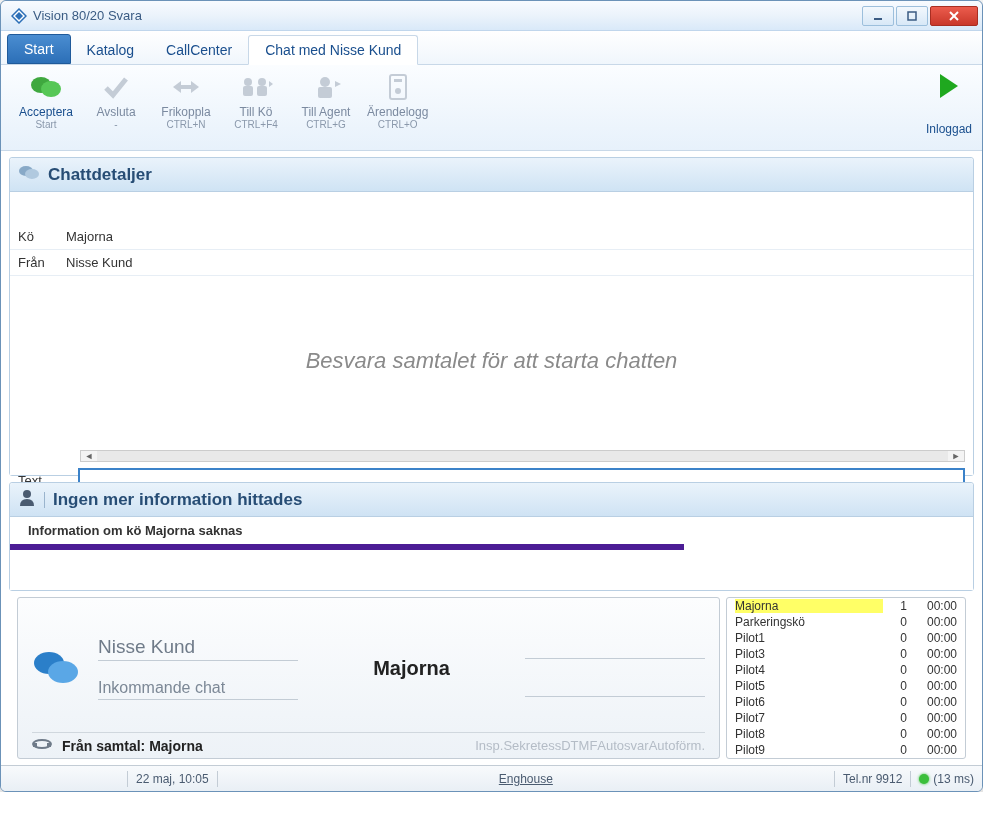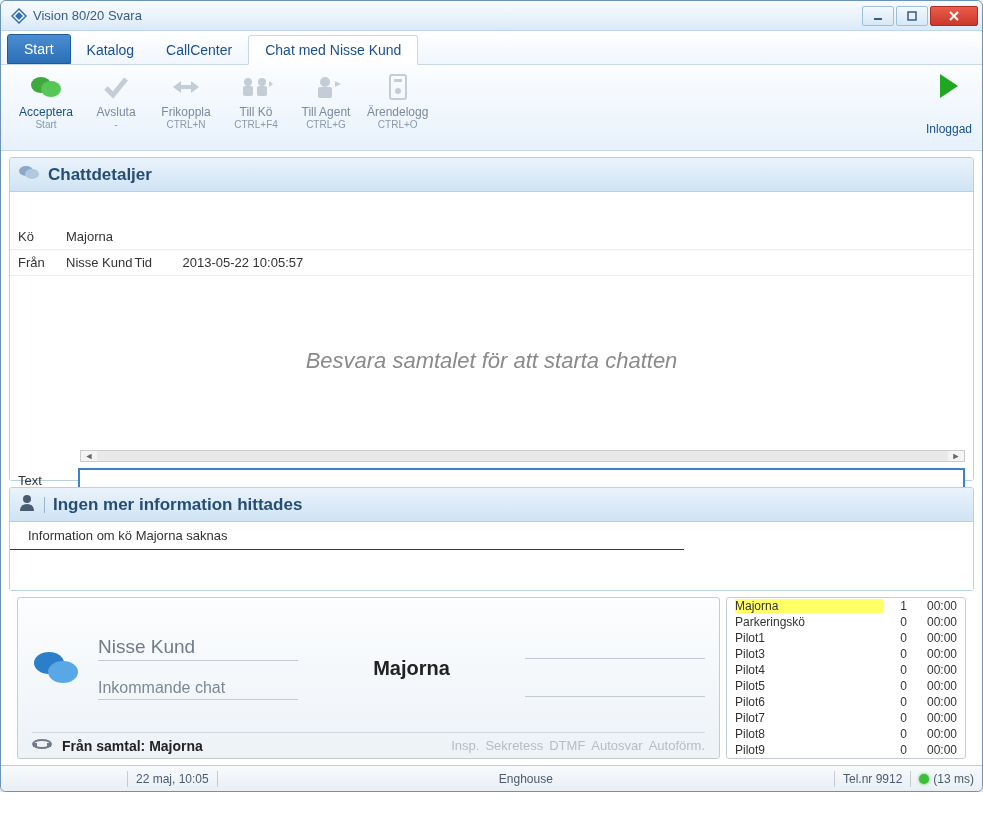--- a/index.html
+++ b/index.html
@@ -140,42 +140,42 @@
     margin: 4px 8px 6px 70px;
     background: #f4f4f4;
   }
   .hscroll .arrow { width:16px; text-align:center; font-size:9px; color:#666; }
   .hscroll .track { flex:1; background:#e9e9e9; height: 100%; }
 
   .text-row { display: flex; align-items: center; gap: 8px; padding: 0 8px 8px 8px; }
   .text-row label { width: 52px; font-size: 13px; color: #333; }
   .text-row input { flex:1; border: 2px solid #3b82c9; padding: 4px 6px; font-size: 13px; height:24px; }
 
-  .info-body { padding: 6px 18px; font-size: 13px; color: #333; background:#fff; border-bottom:1px solid #4c1d95; width:70%; }
+  .info-body { padding: 6px 18px; font-size: 13px; color: #333; background:#fff; border-bottom:6px solid #4c1d95; width:70%;font-weight:bold; }
 
   .bottom-split { display:flex; flex:0 0 158px; gap:6px; padding: 0 8px 0 8px; }
   .call-pane {
     flex: 1;
     border: 1px solid #c3ccd5;
     border-radius: 3px;
     background: linear-gradient(to bottom, #fcfdfe, #edf2f7);
     padding: 10px 14px 4px 14px;
     display: flex;
     flex-direction: column;
   }
   .call-main { display:flex; align-items:center; gap: 18px; flex:1; }
   .call-info { display:flex; flex-direction:column; gap: 18px; flex:0 0 200px;}
   .call-line { border-bottom: 1px solid #c3ccd5; padding-bottom: 2px; font-size: 16px; color:#7c8896; }
   .call-line.name { font-size: 19px; color:#6f7b89; }
   .call-center { flex:1; text-align:center; font-size: 20px; font-weight:bold; color:#222; }
   .call-right-lines { flex:0 0 180px; display:flex; flex-direction:column; gap:18px;}
   .call-right-lines div { border-bottom:1px solid #c3ccd5; height:20px; }
   .call-footer { display:flex; align-items:center; gap:10px; border-top:1px solid #d0d7de; margin-top:4px; padding-top:4px; }
   .call-footer .next { font-weight:bold; font-size:14px; color:#222; }
-  .call-footer .flags { margin-left:auto; color:#b4bcc6; font-size:13px; display:flex; gap:6px; }
+  .call-footer .flags { margin-left:auto; color:#b4bcc6; font-size:13px; display:flex; }
 
   .queue-pane {
     flex: 0 0 240px;
     border: 1px solid #c3ccd5;
     border-radius: 3px;
     background:#fff;
     overflow-y: auto;
     font-size: 12px;
   }
   .queue-row { display:flex; padding: 1px 8px; }
@@ -188,21 +188,21 @@
     height: 26px;
     border-top: 1px solid #c3ccd5;
     background: linear-gradient(to bottom, #f8fafc, #e9eff5);
     display: flex;
     align-items: center;
     font-size: 12px;
     color: #4a5b70;
     padding: 0 8px;
   }
   .sb-sep { border-left:1px solid #c3ccd5; height:16px; margin:0 8px; }
-  .sb-flex { flex:1; text-align:center; }
+  .sb-flex { flex:1; text-align:center;text-decoration:underline; }
   .sb-dot { width:10px;height:10px;border-radius:50%;background:#3bbf3b;display:inline-block;margin-right:4px;vertical-align:middle; box-shadow:0 0 3px #3bbf3b;}
 </style>
 </head>
 <body>
 
 <div class="window">
 
   <div class="titlebar">
     <span class="app-icon">
       <svg width="16" height="16" viewBox="0 0 16 16">
@@ -326,24 +326,20 @@
       </div>
       <div class="panel-body" style="flex:1;display:flex;flex-direction:column;min-height:0;margin-top:32px;">
         <div class="kv-row">
           <div class="kv-key">Kö</div>
           <div class="kv-val">Majorna</div>
         </div>
         <div class="kv-row" style="flex-direction:row;gap:2px;">
           <div style="display:flex;">
             <div class="kv-key">Från</div>
             <div class="kv-val">Nisse Kund</div>
-          </div>
-          <div style="display:flex;">
-            <div class="kv-key">Tid</div>
-            <div class="kv-val">2013-05-22 10:05:57</div>
           </div>
         </div>
         <div class="chat-area">Besvara samtalet för att starta chatten</div>
         <div class="hscroll">
           <div class="arrow">◄</div>
           <div class="track"></div>
           <div class="arrow">►</div>
         </div>
         <div class="text-row">
           <label>Text</label>

